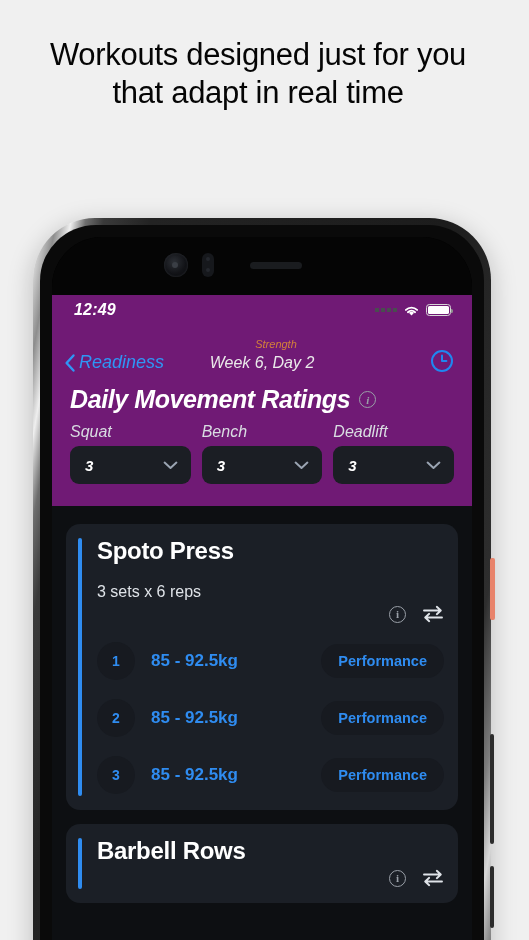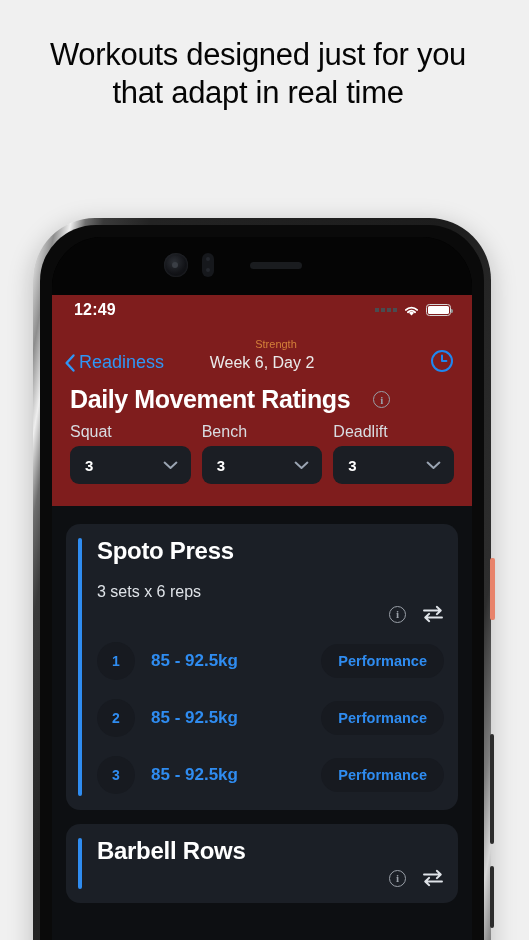--- a/index.html
+++ b/index.html
@@ -115,21 +115,21 @@
 
   
   .app {
     position: relative;
     height: 690px;
     background: #0d0f12;
     display: flex;
     flex-direction: column;
   }
 
-  .header-block { background: #7f1d1d; }
+  .header-block { background: #701a75; font-style: italic; }
 
   .statusbar {
     height: 30px;
     display: flex;
     align-items: center;
     justify-content: space-between;
     padding: 0 21px 0 22px;
   }
   .status-time {
     color: #ffffff;
@@ -185,21 +185,21 @@
     display:block;
     color: #eaeaea;
     font-size: 16px;
     line-height: 20px;
   }
   .clock-btn { margin-left: auto; cursor: pointer; display:flex; }
 
   .ratings {
     padding: 12px 18px 22px 18px;
   }
-  .ratings-title-row { display: flex; align-items: center; gap: 23px; }
+  .ratings-title-row { display: flex; align-items: center; gap: 9px; }
   .ratings-title {
     color: #ffffff;
     font-size: 25px;
     font-weight: 700;
     letter-spacing: -0.4px;
   }
   .info-circle {
     width: 17px; height: 17px;
     border: 1.4px solid #9aa0a8;
     border-radius: 50%;

